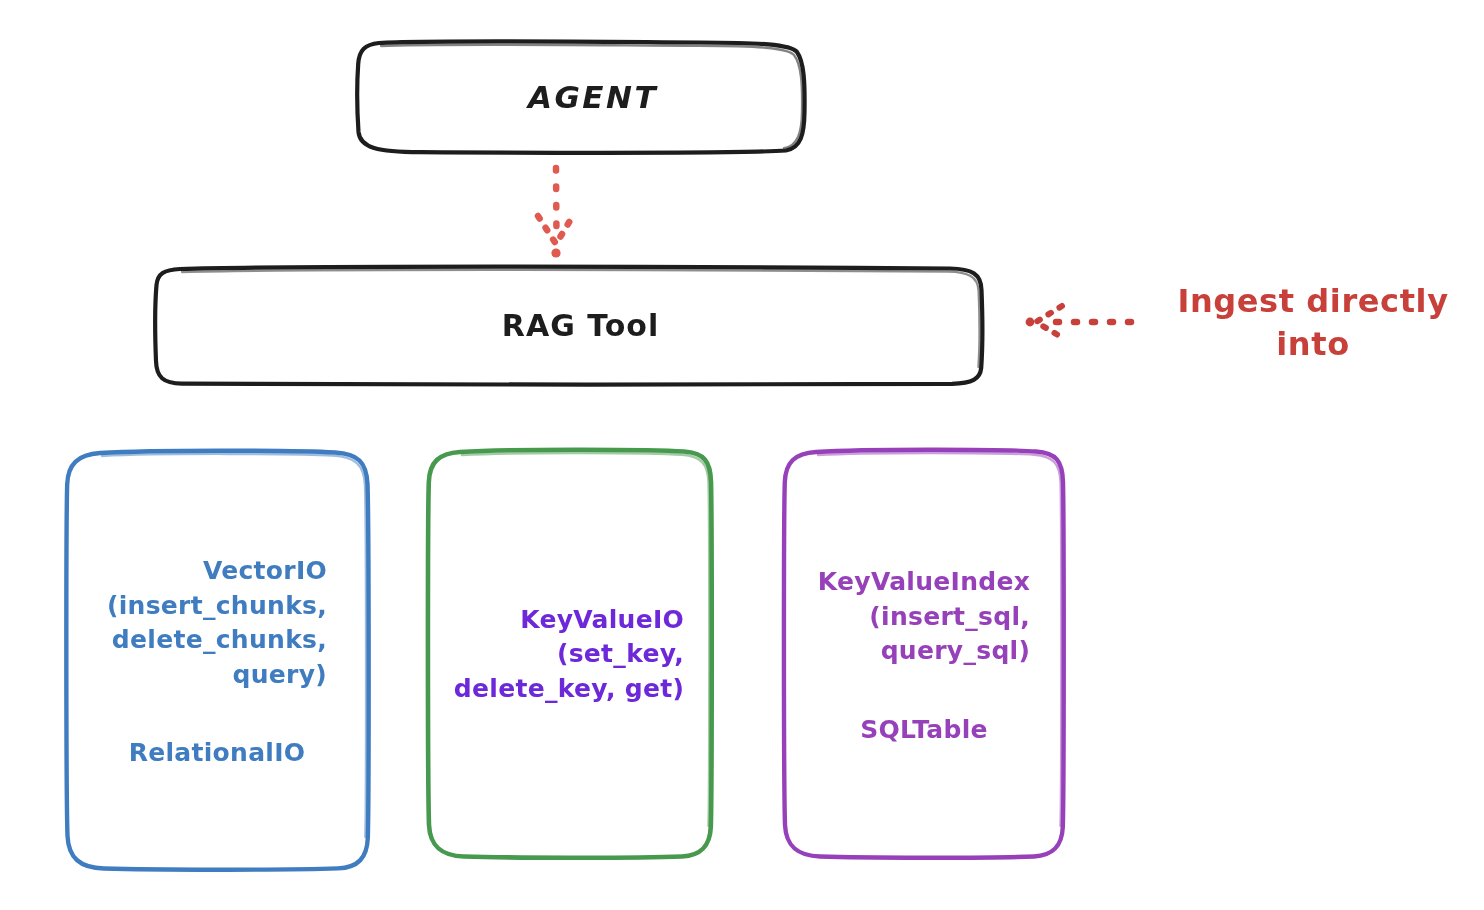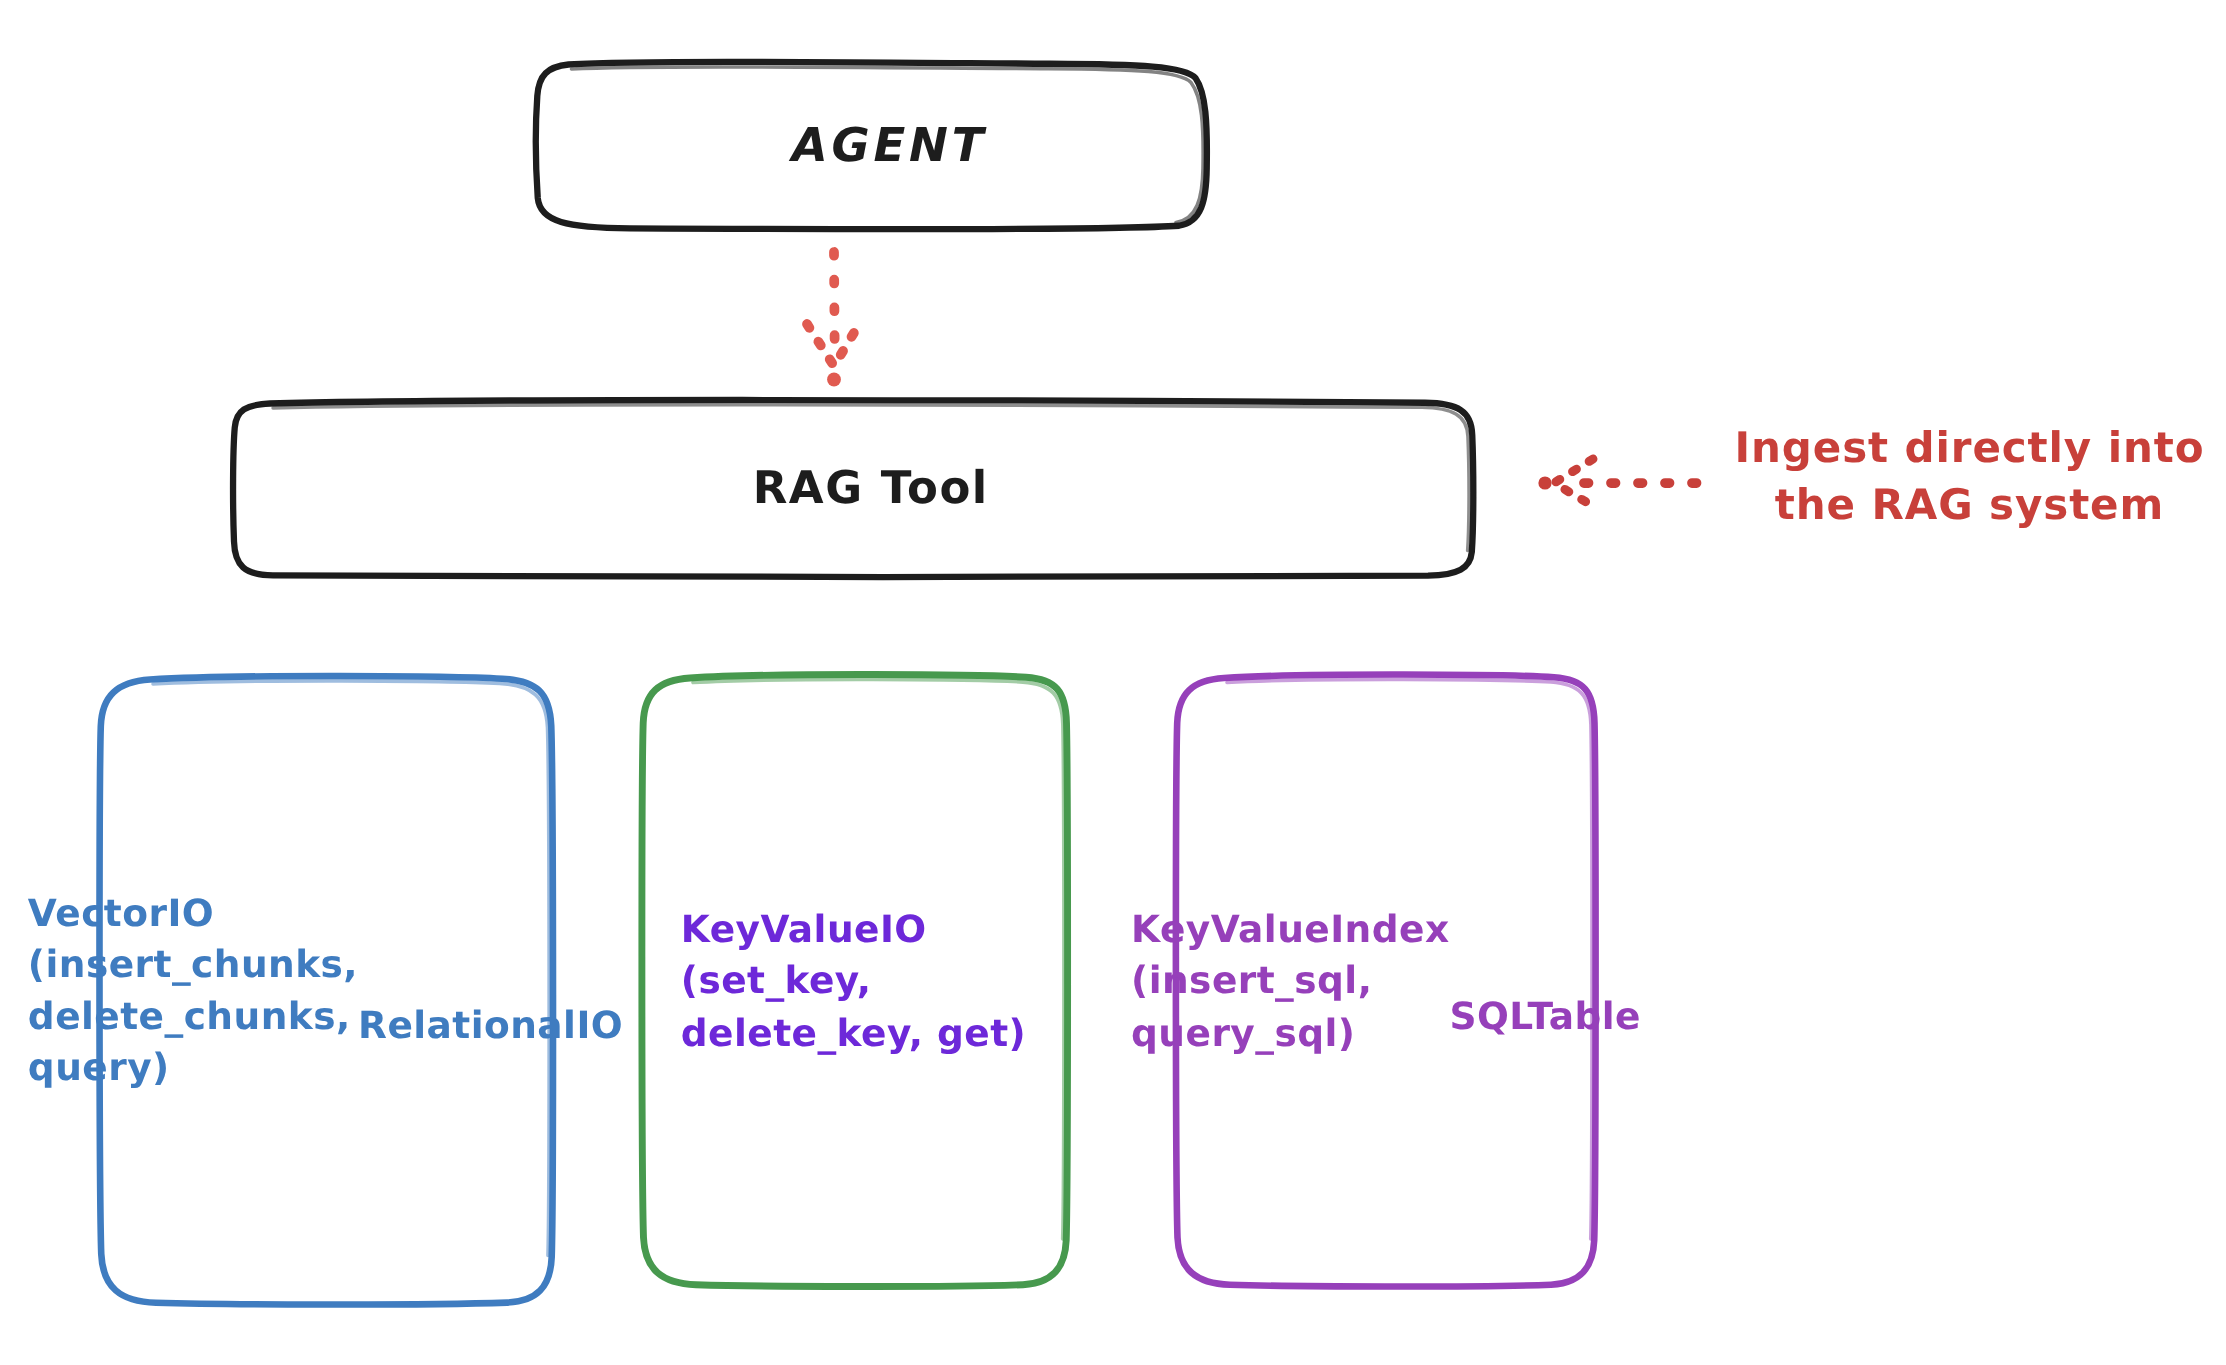--- a/index.html
+++ b/index.html
@@ -62,24 +62,24 @@
     font-size: 30px;
     font-weight: 600;
     color: #1d1d1d;
     letter-spacing: 1px;
   }
 
   
   .leaf {
     position: absolute;
     display: flex;
-    flex-direction: row;
+    flex-direction: column;
     align-items: center;
     justify-content: center;
-    text-align: left;
+    text-align: right;
     pointer-events: none;
   }
   .leaf .api {
     font-size: 25px;
     font-weight: 600;
     line-height: 1.38;
     letter-spacing: 0.3px;
     white-space: pre-line;
   }
   .leaf .idx {
@@ -111,21 +111,21 @@
     color: #9640ba;
   }
 
   
   #annotation {
     position: absolute;
     left: 1148px;
     top: 280px;
     width: 330px;
     color: #c8403a;
-    font-size: 28px;
+    font-size: 32px;
     font-weight: 700;
     line-height: 1.34;
     letter-spacing: 0.6px;
     text-align: center;
     pointer-events: none;
   }
   #annotation .ln { display: block; }
 </style>
 </head>
 <body>
@@ -250,14 +250,13 @@
 
 <div class="leaf" id="relationalio-text">
   <span class="api">KeyValueIndex
 (insert_sql,
 query_sql)</span>
   <span class="idx">SQLTable</span>
 </div>
 
 <div id="annotation">
   <span class="ln">Ingest directly into</span>
-  <span class="ln">the RAG system</span>
 </div>
 
 </body></html>

